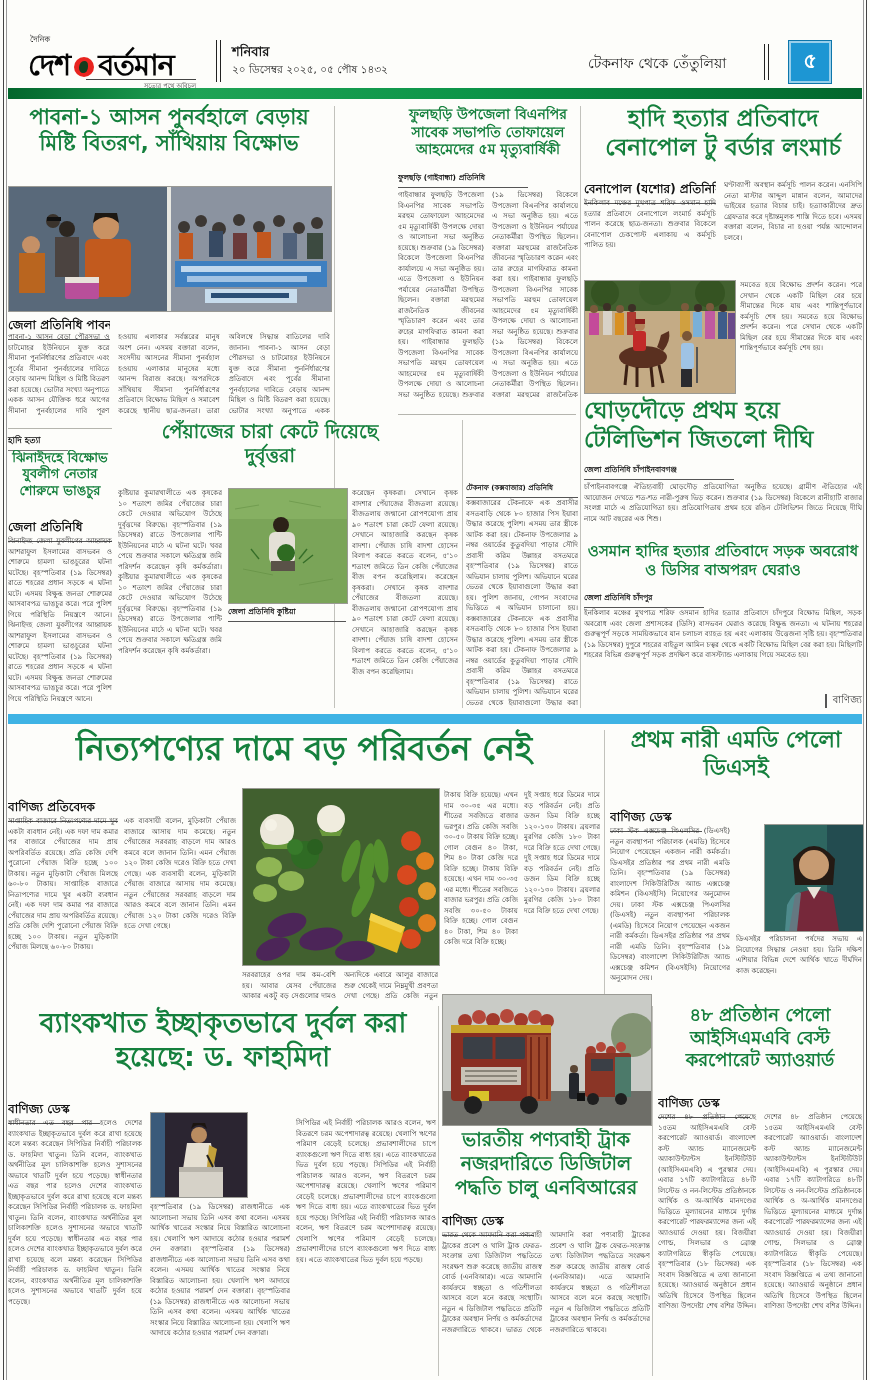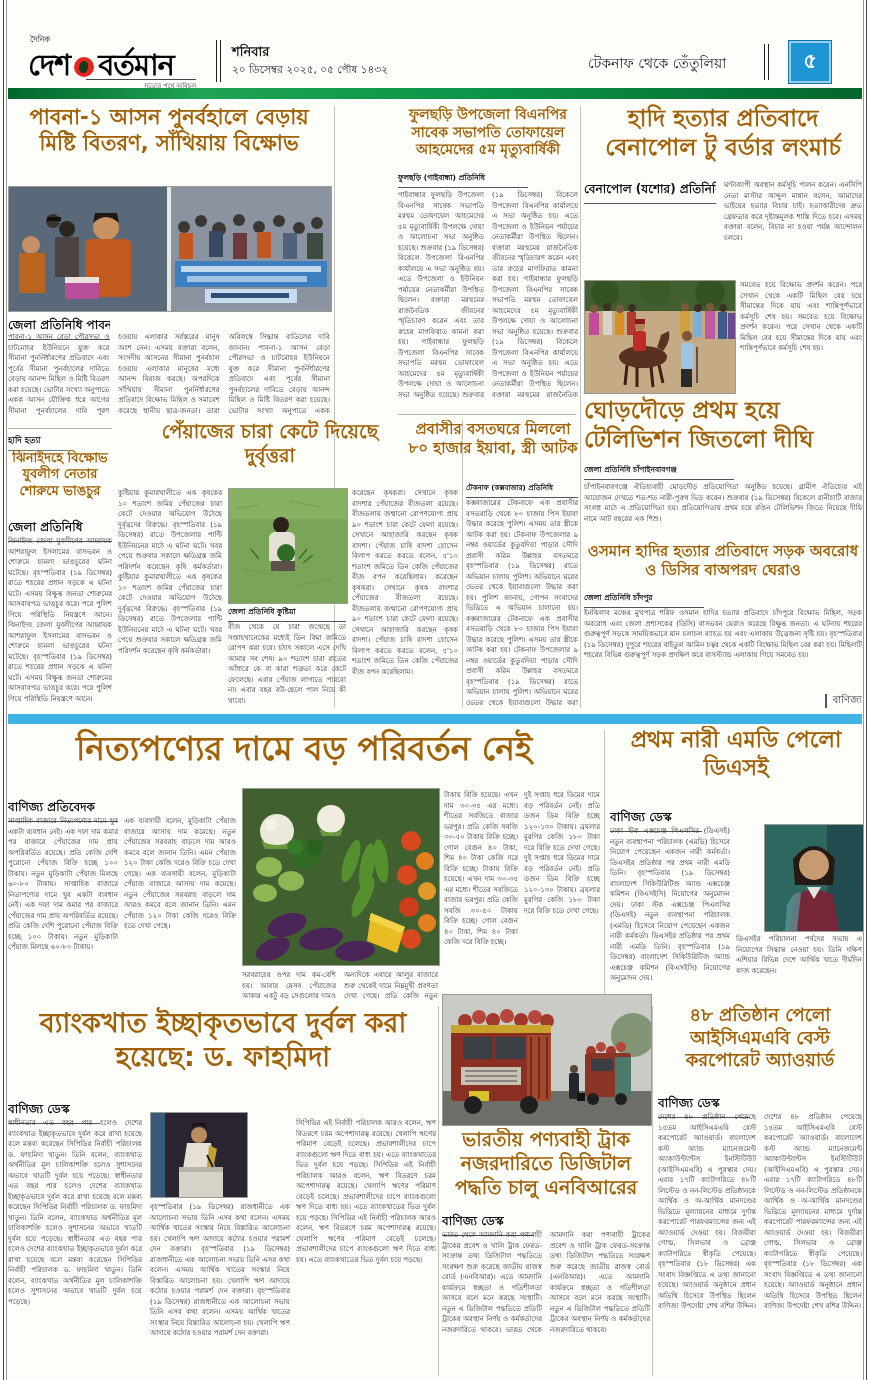--- a/index.html
+++ b/index.html
@@ -1,20 +1,20 @@
 <!DOCTYPE html>
 <html><head>
 <meta charset="utf-8">
 <style>
   html,body{margin:0;padding:0;background:#e8e8e4;}
   .page{position:relative;width:870px;height:1380px;margin:0 auto;background:#fdfdfa;
         font-family:"DejaVu Sans","Liberation Sans",sans-serif;color:#1a1a1a;overflow:hidden;}
   .abs{position:absolute;}
   .edge{position:absolute;top:0;bottom:0;width:1px;background:#444;}
-  .headline{font-weight:800;color:#a16207;text-align:center;line-height:1.25;overflow:hidden;}
+  .headline{font-weight:800;color:#15803d;text-align:center;line-height:1.25;overflow:hidden;}
   .byline{font-weight:700;font-size:12px;color:#111;border-bottom:1.5px solid #555;
           padding-bottom:3px;overflow:hidden;white-space:nowrap;}
   .kicker{font-weight:700;font-size:8.5px;color:#111;border-bottom:1px solid #777;padding-bottom:2px;}
   .body-text{font-size:7px;line-height:1.5;text-align:justify;color:#2b2b2b;overflow:hidden;}
   .cols-2{column-count:2;column-gap:8px;}
   .cols-3{column-count:3;column-gap:9px;}
   .vrule{position:absolute;width:1px;background:#c2c2bc;}
   .hrule{position:absolute;height:1px;background:#b5b5ae;}
   .photo{overflow:hidden;border:1px solid #9a9a94;background:#ccc;}
   .photo svg{display:block;width:100%;height:100%;}
@@ -140,33 +140,32 @@
       <circle cx="57" cy="64" r="9" fill="#2f6b22"></circle>
       <rect x="42" y="72" width="24" height="10" fill="#5a5248"></rect>
       <g stroke="#356e28" stroke-width="1.4">
           <line x1="70" y1="70" x2="78" y2="60"></line>
           <line x1="74" y1="74" x2="84" y2="66"></line>
           <line x1="30" y1="70" x2="22" y2="60"></line>
         </g>
     </svg>
   </div>
   <div class="abs byline" style="left:228px;top:606px;width:118px;font-size:7.5px;">জেলা প্রতিনিধি কুষ্টিয়া</div>
-  <div class="abs body-text" style="left:228px;top:622px;width:118px;height:86px;">বীজ থেকে যে চারা জন্মেছে তা সপ্তাহখানেকের মধ্যেই তিন বিঘা জমিতে রোপণ করা হবে। হঠাৎ সকালে এসে দেখি আমার সব শেষ। ৯০ শতাংশ চারা রাতের আঁধারে কে বা কারা শত্রুতা করে কেটে ফেলেছে। এবার পেঁয়াজ লাগাতে পারবো না। এবার বছর বউ-ছেলে পাল নিয়ে কী খাবো।</div>
   <div class="abs body-text" style="left:352px;top:488px;width:106px;height:220px;">করেছেন কৃষকরা। সেখানে কৃষক বাদশার পেঁয়াজের বীজতলা রয়েছে। বীজতলায় জন্মানো রোপণযোগ্য প্রায় ৯০ শতাংশ চারা কেটে ফেলা রয়েছে। সেখানে আহাজারি করছেন কৃষক বাদশা। পেঁয়াজ চাষি বাদশা হোসেন বিলাপ করতে করতে বলেন, ৫'১০ শতাংশ জমিতে তিন কেজি পেঁয়াজের বীজ বপন করেছিলাম। করেছেন কৃষকরা। সেখানে কৃষক বাদশার পেঁয়াজের বীজতলা রয়েছে। বীজতলায় জন্মানো রোপণযোগ্য প্রায় ৯০ শতাংশ চারা কেটে ফেলা রয়েছে। সেখানে আহাজারি করছেন কৃষক বাদশা। পেঁয়াজ চাষি বাদশা হোসেন বিলাপ করতে করতে বলেন, ৫'১০ শতাংশ জমিতে তিন কেজি পেঁয়াজের বীজ বপন করেছিলাম।</div>
 
   <div class="abs headline" style="left:398px;top:106px;width:180px;height:60px;font-size:14px;">ফুলছড়ি উপজেলা বিএনপির সাবেক সভাপতি তোফায়েল আহমেদের ৫ম মৃত্যুবার্ষিকী</div>
   <div class="abs byline" style="left:398px;top:172px;width:130px;font-size:7.5px;">ফুলছড়ি (গাইবান্ধা) প্রতিনিধি</div>
   <div class="abs body-text cols-2" style="left:398px;top:190px;width:180px;height:218px;">গাইবান্ধার ফুলছড়ি উপজেলা বিএনপির সাবেক সভাপতি মরহুম তোফায়েল আহমেদের ৫ম মৃত্যুবার্ষিকী উপলক্ষে দোয়া ও আলোচনা সভা অনুষ্ঠিত হয়েছে। শুক্রবার (১৯ ডিসেম্বর) বিকেলে উপজেলা বিএনপির কার্যালয়ে এ সভা অনুষ্ঠিত হয়। এতে উপজেলা ও ইউনিয়ন পর্যায়ের নেতাকর্মীরা উপস্থিত ছিলেন। বক্তারা মরহুমের রাজনৈতিক জীবনের স্মৃতিচারণ করেন এবং তার রুহের মাগফিরাত কামনা করা হয়। গাইবান্ধার ফুলছড়ি উপজেলা বিএনপির সাবেক সভাপতি মরহুম তোফায়েল আহমেদের ৫ম মৃত্যুবার্ষিকী উপলক্ষে দোয়া ও আলোচনা সভা অনুষ্ঠিত হয়েছে। শুক্রবার (১৯ ডিসেম্বর) বিকেলে উপজেলা বিএনপির কার্যালয়ে এ সভা অনুষ্ঠিত হয়। এতে উপজেলা ও ইউনিয়ন পর্যায়ের নেতাকর্মীরা উপস্থিত ছিলেন। বক্তারা মরহুমের রাজনৈতিক জীবনের স্মৃতিচারণ করেন এবং তার রুহের মাগফিরাত কামনা করা হয়। গাইবান্ধার ফুলছড়ি উপজেলা বিএনপির সাবেক সভাপতি মরহুম তোফায়েল আহমেদের ৫ম মৃত্যুবার্ষিকী উপলক্ষে দোয়া ও আলোচনা সভা অনুষ্ঠিত হয়েছে। শুক্রবার (১৯ ডিসেম্বর) বিকেলে উপজেলা বিএনপির কার্যালয়ে এ সভা অনুষ্ঠিত হয়। এতে উপজেলা ও ইউনিয়ন পর্যায়ের নেতাকর্মীরা উপস্থিত ছিলেন। বক্তারা মরহুমের রাজনৈতিক জীবনের স্মৃতিচারণ করেন এবং তার রুহের মাগফিরাত কামনা করা হয়।</div>
 
-  <div class="abs headline" style="left:408px;top:420px;width:170px;height:58px;font-size:15px;">প্রবাসীর বসতঘরে মিললো ৮০ হাজার ইয়াবা, স্ত্রী আটক</div>
   <div class="abs byline" style="left:466px;top:482px;width:112px;font-size:7px;">টেকনাফ (কক্সবাজার) প্রতিনিধি</div>
   <div class="abs body-text" style="left:466px;top:498px;width:112px;height:210px;">কক্সবাজারের টেকনাফে এক প্রবাসীর বসতবাড়ি থেকে ৮০ হাজার পিস ইয়াবা উদ্ধার করেছে পুলিশ। এসময় তার স্ত্রীকে আটক করা হয়। টেকনাফ উপজেলার ৯ নম্বর ওয়ার্ডের কুতুবদিয়া পাড়ার সৌদি প্রবাসী করিম উল্লাহর বসতঘরে বৃহস্পতিবার (১৯ ডিসেম্বর) রাতে অভিযান চালায় পুলিশ। অভিযানে ঘরের ভেতর থেকে ইয়াবাগুলো উদ্ধার করা হয়। পুলিশ জানায়, গোপন সংবাদের ভিত্তিতে এ অভিযান চালানো হয়। কক্সবাজারের টেকনাফে এক প্রবাসীর বসতবাড়ি থেকে ৮০ হাজার পিস ইয়াবা উদ্ধার করেছে পুলিশ। এসময় তার স্ত্রীকে আটক করা হয়। টেকনাফ উপজেলার ৯ নম্বর ওয়ার্ডের কুতুবদিয়া পাড়ার সৌদি প্রবাসী করিম উল্লাহর বসতঘরে বৃহস্পতিবার (১৯ ডিসেম্বর) রাতে অভিযান চালায় পুলিশ। অভিযানে ঘরের ভেতর থেকে ইয়াবাগুলো উদ্ধার করা হয়। পুলিশ জানায়, গোপন সংবাদের ভিত্তিতে এ অভিযান চালানো হয়।</div>
 
   <div class="abs headline" style="left:584px;top:104px;width:278px;height:70px;font-size:23px;">হাদি হত্যার প্রতিবাদে বেনাপোল টু বর্ডার লংমার্চ</div>
   <div class="abs byline" style="left:584px;top:180px;width:132px;">বেনাপোল (যশোর) প্রতিনিধি</div>
+  <div class="abs body-text" style="left:584px;top:198px;width:132px;height:78px;">ইনকিলাব মঞ্চের মুখপাত্র শরিফ ওসমান হাদি হত্যার প্রতিবাদে বেনাপোলে লংমার্চ কর্মসূচি পালন করেছে ছাত্র-জনতা। শুক্রবার বিকেলে বেনাপোল চেকপোস্ট এলাকায় এ কর্মসূচি পালিত হয়।</div>
   <div class="abs body-text" style="left:724px;top:180px;width:138px;height:96px;">ঘণ্টাব্যাপী অবস্থান কর্মসূচি পালন করেন। এনসিপি নেতা মাস্টার আব্দুল মান্নান বলেন, আমাদের ভাইয়ের হত্যার বিচার চাই। হত্যাকারীদের দ্রুত গ্রেফতার করে দৃষ্টান্তমূলক শাস্তি দিতে হবে। এসময় বক্তারা বলেন, বিচার না হওয়া পর্যন্ত আন্দোলন চলবে।</div>
 
   <div class="abs photo" style="left:584px;top:280px;width:150px;height:112px;">
     <svg viewBox="0 0 150 112" preserveAspectRatio="none">
       <rect width="150" height="112" fill="#c4ab85"></rect>
       <rect width="150" height="30" fill="#42602f"></rect>
       <circle cx="20" cy="12" r="14" fill="#32501f" opacity=".8"></circle>
         <circle cx="70" cy="8" r="16" fill="#3a5a28" opacity=".8"></circle>
         <circle cx="125" cy="12" r="15" fill="#32501f" opacity=".8"></circle>
       <g>

